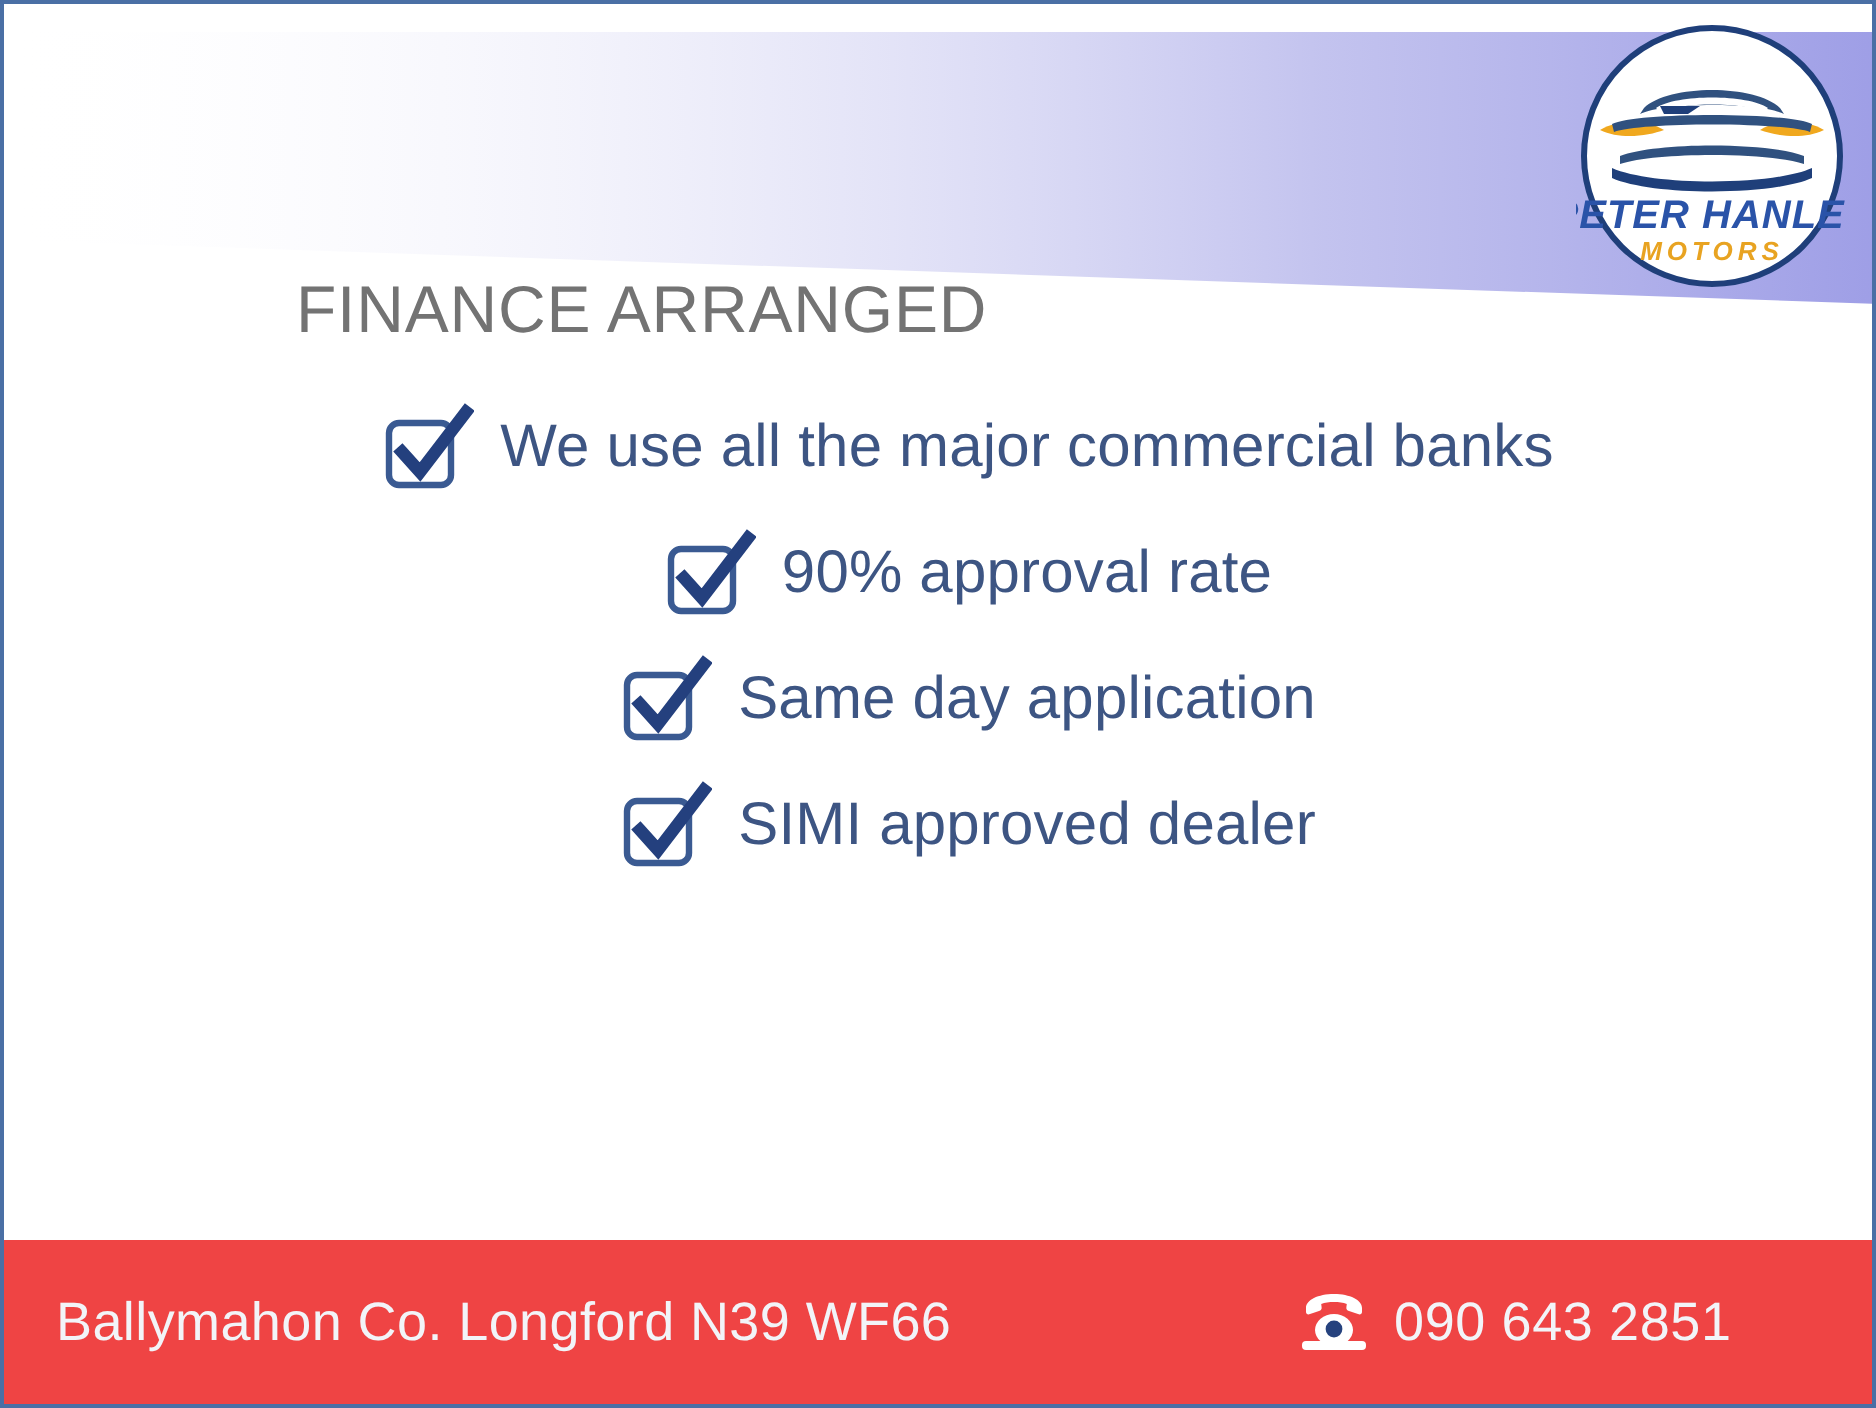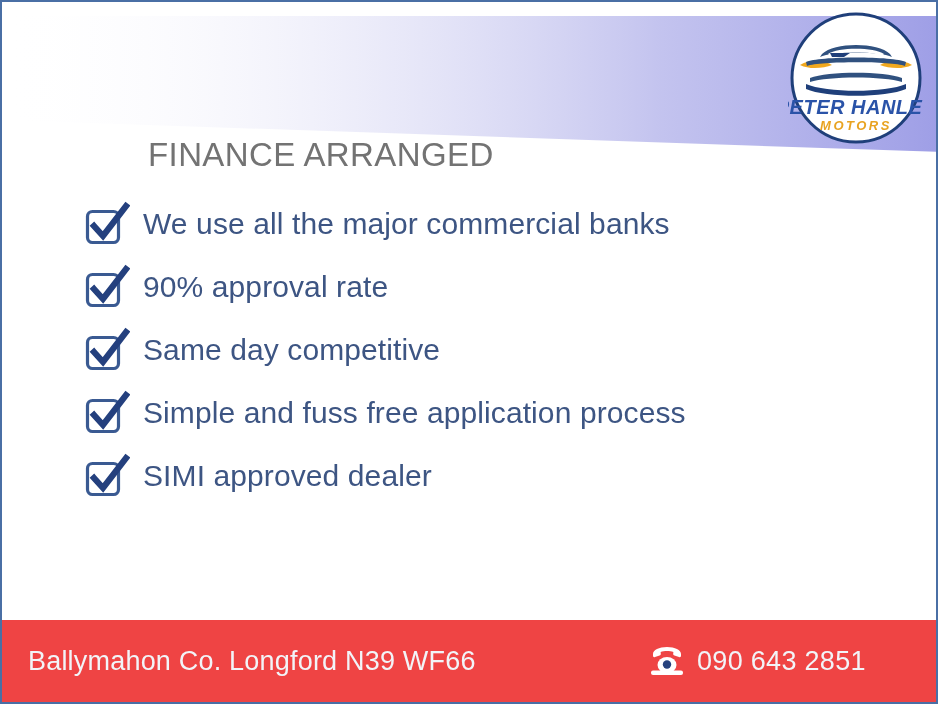--- a/index.html
+++ b/index.html
@@ -56,20 +56,21 @@
   .feature-list {
     position: absolute;
     left: 82px;
     top: 190px;
     width: 800px;
   }
   .feature-row {
     display: flex;
     align-items: center;
     height: 63px;
+    justify-content: center;
   }
   .check-icon {
     flex: 0 0 auto;
     width: 46px;
     height: 46px;
     margin-right: 13px;
     display: block;
   }
   .feature-label {
     font-size: 30px;
@@ -172,30 +173,23 @@
         <path d="M10 25 L19 35 L42 5" fill="none" stroke="#24407e" stroke-width="6.2" stroke-linecap="square" stroke-linejoin="miter"></path>
       </svg>
       <span class="feature-label">90% approval rate</span>
     </div>
 
     <div class="feature-row">
       <svg class="check-icon" viewBox="0 0 46 46">
         <rect x="3.5" y="10.5" width="31" height="31" rx="5" ry="5" fill="none" stroke="#3a5a92" stroke-width="3.2"></rect>
         <path d="M10 25 L19 35 L42 5" fill="none" stroke="#24407e" stroke-width="6.2" stroke-linecap="square" stroke-linejoin="miter"></path>
       </svg>
-      <span class="feature-label">Same day competitive</span>
-    </div>
-
-    <div class="feature-row">
-      <svg class="check-icon" viewBox="0 0 46 46">
-        <rect x="3.5" y="10.5" width="31" height="31" rx="5" ry="5" fill="none" stroke="#3a5a92" stroke-width="3.2"></rect>
-        <path d="M10 25 L19 35 L42 5" fill="none" stroke="#24407e" stroke-width="6.2" stroke-linecap="square" stroke-linejoin="miter"></path>
-      </svg>
-      <span class="feature-label">Simple and fuss free application process</span>
-    </div>
+      <span class="feature-label">Same day application</span>
+    </div>
+
 
 
     <div class="feature-row">
       <svg class="check-icon" viewBox="0 0 46 46">
         <rect x="3.5" y="10.5" width="31" height="31" rx="5" ry="5" fill="none" stroke="#3a5a92" stroke-width="3.2"></rect>
         <path d="M10 25 L19 35 L42 5" fill="none" stroke="#24407e" stroke-width="6.2" stroke-linecap="square" stroke-linejoin="miter"></path>
       </svg>
       <span class="feature-label">SIMI approved dealer</span>
     </div>
 

